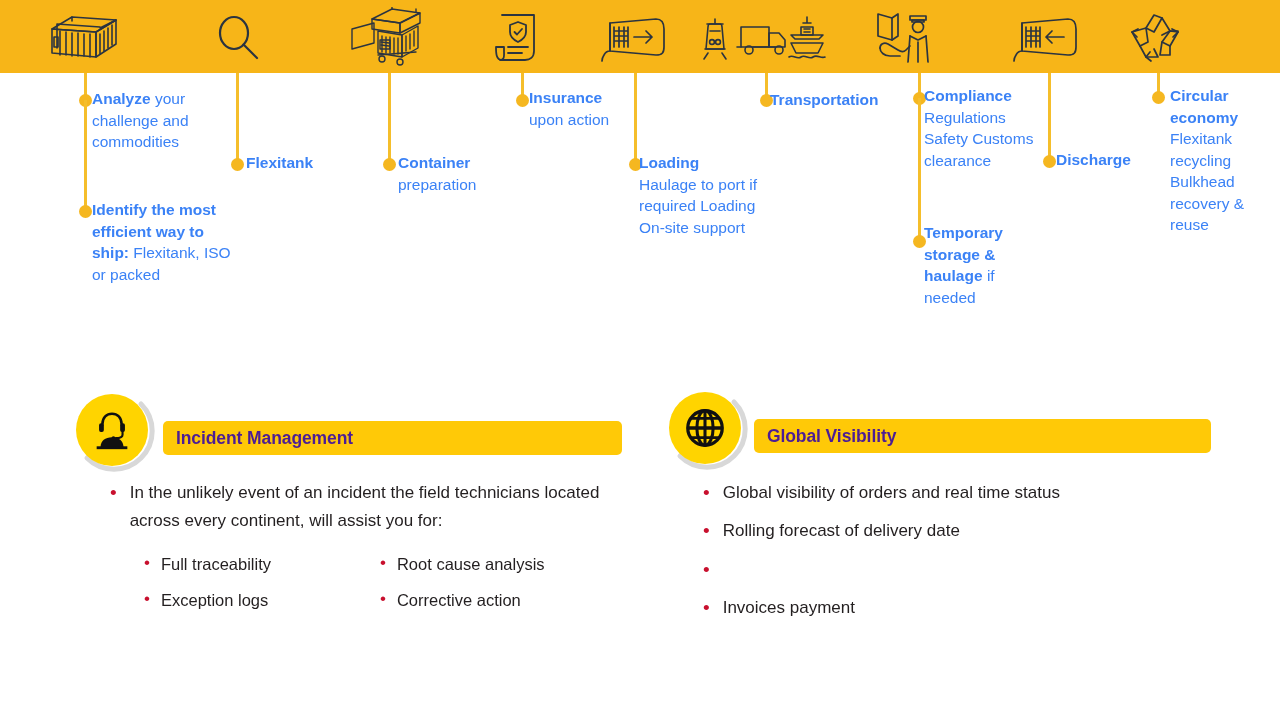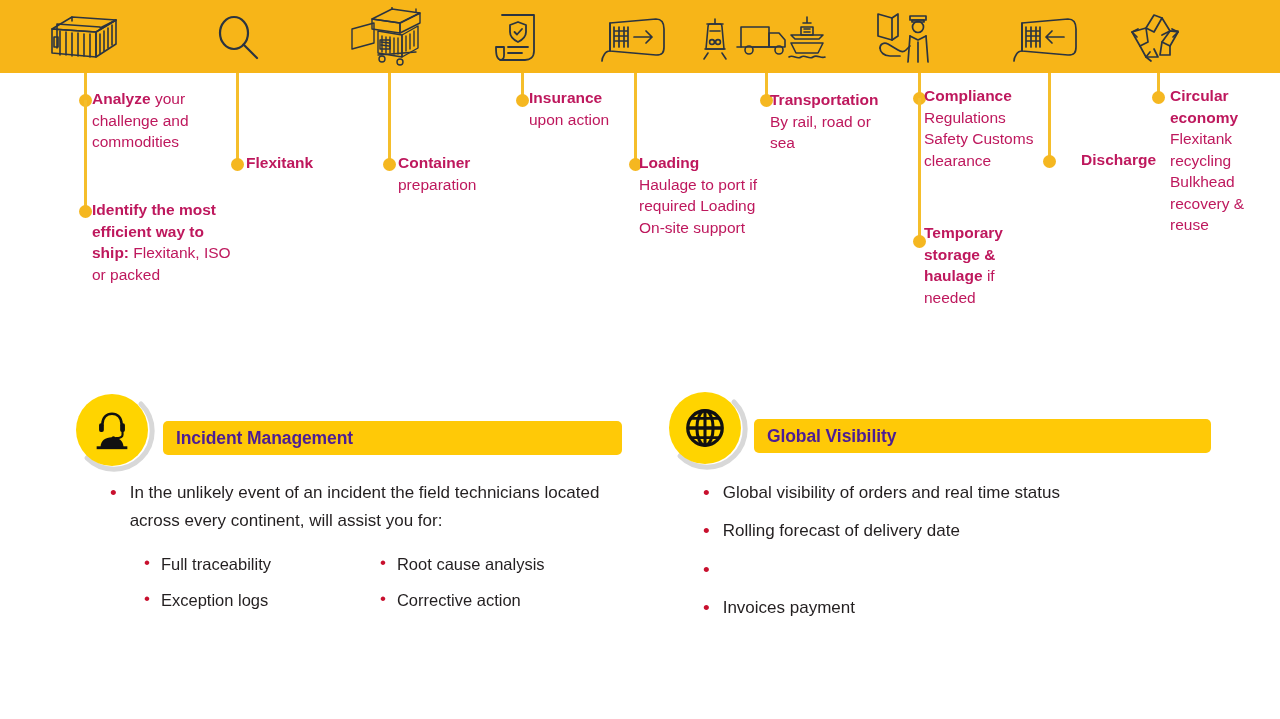--- a/index.html
+++ b/index.html
@@ -50,21 +50,21 @@
     height: 13px;
     border-radius: 50%;
     background: #F5B720;
   }
 
   
   .step {
     position: absolute;
     font-size: 15.5px;
     line-height: 21.5px;
-    color: #be185d;
+    color: #3b82f6;
   }
   .step .t {
     font-weight: bold;
   }
   .step .d {
     font-weight: normal;
   }
 
   
   .card-icon-wrap {
@@ -285,32 +285,31 @@
     <div class="connector" style="left: 521px; top: 73px; height: 28px;"></div>
     <div class="dot" style="left: 516px; top: 94px;"></div>
     <div class="step" style="left: 529px; top: 87px; width: 92px;"><span class="t">Insurance</span><br><span class="d">
 upon action</span></div>
     <div class="connector" style="left: 634px; top: 73px; height: 90px;"></div>
     <div class="dot" style="left: 629px; top: 158px;"></div>
     <div class="step" style="left: 639px; top: 152px; width: 130px;"><span class="t">Loading</span><br><span class="d">
 Haulage to port if required Loading On-site support</span></div>
     <div class="connector" style="left: 765px; top: 73px; height: 28px;"></div>
     <div class="dot" style="left: 760px; top: 94px;"></div>
-    <div class="step" style="left: 770px; top: 89px; width: 130px;"><span class="t">Transportation</span><br><span class="d">
-By rail, road or sea</span></div>
+    <div class="step" style="left: 770px; top: 89px; width: 130px;"><span class="t">Transportation</span><br></div>
     <div class="connector" style="left: 918px; top: 73px; height: 26px;"></div>
     <div class="dot" style="left: 913px; top: 92px;"></div>
     <div class="step" style="left: 924px; top: 85px; width: 110px;"><span class="t">Compliance</span><br><span class="d">
 Regulations Safety Customs clearance</span></div>
     <div class="connector" style="left: 918px; top: 98px; height: 143px;"></div>
     <div class="dot" style="left: 913px; top: 235px;"></div>
     <div class="step" style="left: 924px; top: 222px; width: 100px;"><span class="t">Temporary storage &amp; haulage</span><span class="d"> if needed</span></div>
     <div class="connector" style="left: 1048px; top: 73px; height: 88px;"></div>
     <div class="dot" style="left: 1043px; top: 155px;"></div>
-    <div class="step" style="left: 1056px; top: 149px; width: 100px; text-align: right;"><span class="t">Discharge</span><br></div>
+    <div class="step" style="left: 1056px; top: 149px; width: 100px;"><span class="t">Discharge</span><br></div>
     <div class="connector" style="left: 1157px; top: 73px; height: 24px;"></div>
     <div class="dot" style="left: 1152px; top: 91px;"></div>
     <div class="step" style="left: 1170px; top: 85px; width: 104px;"><span class="t">Circular economy</span><br><span class="d">
 Flexitank recycling Bulkhead recovery &amp; reuse</span></div>
   </div>
 
 <div id="cards-layer">
     <div class="card-icon-wrap" style="left: 71px; top: 392px;">
       <svg class="ring" viewBox="0 0 84 84">
         <path d="M70 12 A36 36 0 1 1 16 66" fill="none" stroke="#d8d8d8" stroke-width="5" stroke-linecap="round"></path>

